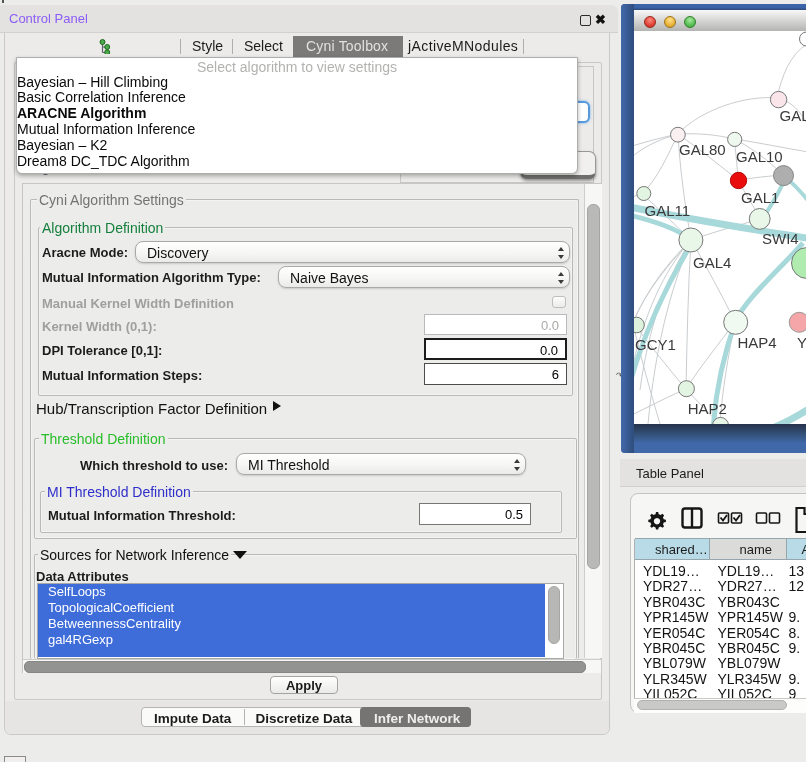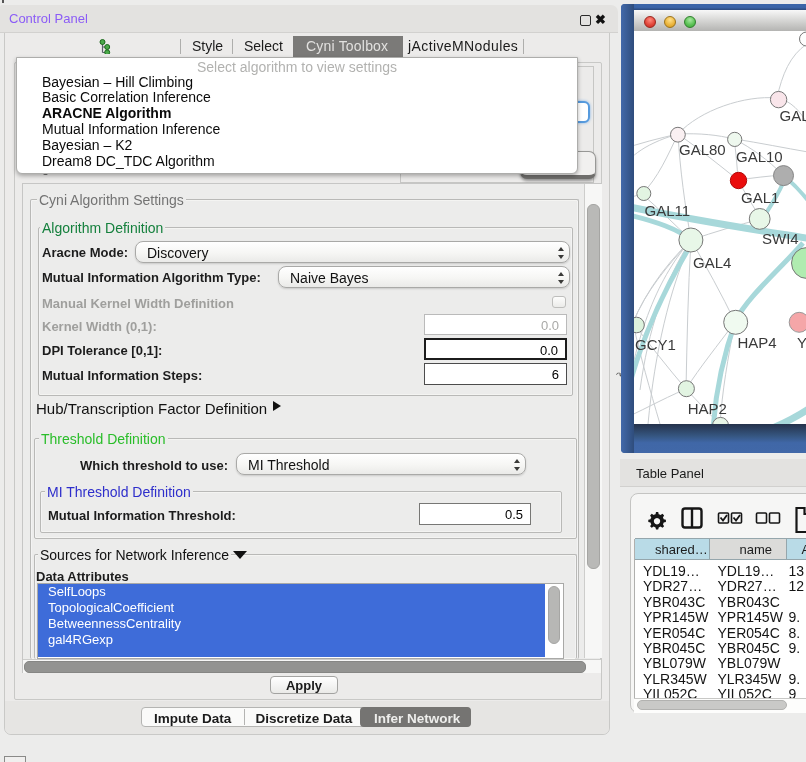--- a/index.html
+++ b/index.html
@@ -132,21 +132,21 @@
 <div class="ab lbl" style="left:154px;top:711px;font-size:13.5px;">Impute Data</div>
 <div class="ab lbl" style="left:255.5px;top:711px;font-size:13.5px;">Discretize Data</div>
 <div class="ab" style="left:374px;top:711px;font-size:13.5px;font-weight:bold;color:#eeeeec;">Infer Network</div>
 
 <div class="ab" style="left:40px;top:168px;width:90px;height:12px;overflow:hidden;">
     <span style="position:absolute;left:2px;top:-8px;font-size:13px;color:#555;">g</span>
   </div>
 
 <div class="ab" style="left:16px;top:57px;width:562px;height:117px;background:#fff;border:1px solid #adadab;border-radius:0 0 6px 6px;box-shadow:0 2px 4px rgba(0,0,0,0.3);box-sizing:border-box;"></div>
 <div class="ab" style="left:16px;top:59px;width:562px;text-align:center;font-size:14px;color:#b2b2b0;">Select algorithm to view settings</div>
-<div class="ab" style="left:17px;top:74.5px;font-size:14px;color:#0a0a0a;line-height:15.9px;white-space:pre;padding-left:25px;">Bayesian – Hill Climbing
+<div class="ab" style="left:17px;top:74.5px;font-size:14px;color:#0a0a0a;line-height:15.9px;white-space:pre;">Bayesian – Hill Climbing
 Basic Correlation Inference
 <b>ARACNE Algorithm</b>
 Mutual Information Inference
 Bayesian – K2
 Dream8 DC_TDC Algorithm</div>
 
 <div class="ab" style="left:2px;top:0;width:2px;height:3px;background:#555;"></div>
 <div class="ab" style="left:4px;top:756px;width:20px;height:6px;background:#f0efee;border:1.5px solid #8a8a88;border-bottom:none;"></div>
 <div class="ab" style="left:616px;top:371px;font-size:8px;color:#555553;">↷</div>
 

